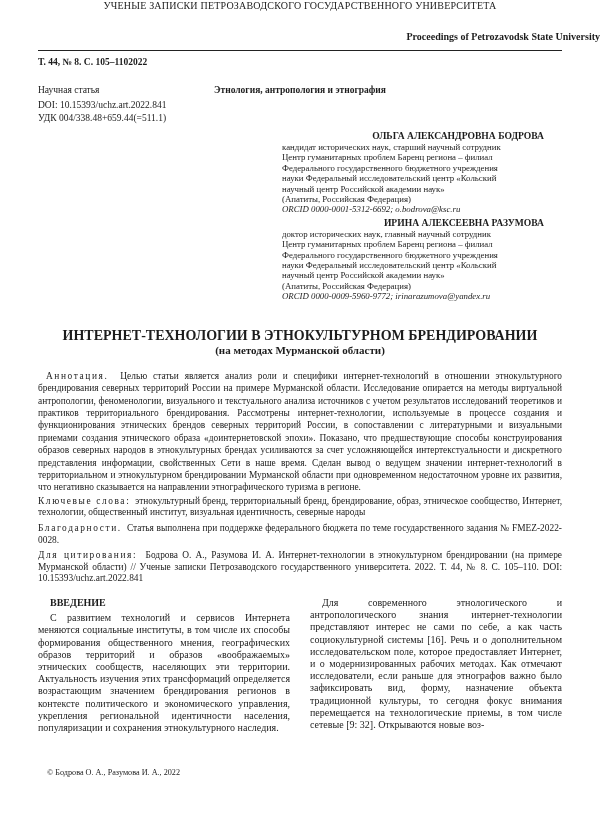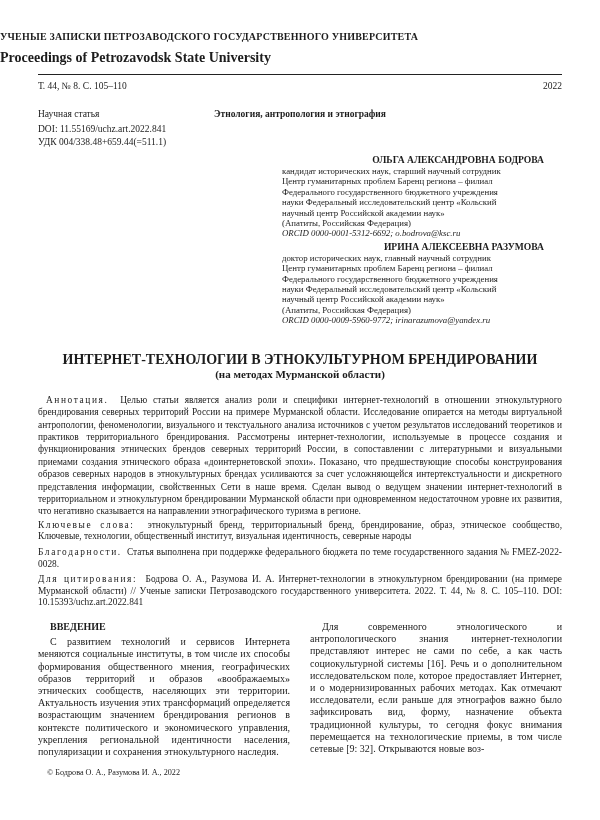--- a/index.html
+++ b/index.html
@@ -6,39 +6,38 @@
   .page {
     position: relative;
     width: 600px;
     height: 820px;
     background: #ffffff;
     font-family: "Liberation Serif", "DejaVu Serif", serif;
     color: #1c1c1c;
     overflow: hidden;
   }
   .journal-ru {
-    margin-top: 31px;
-    text-align: left;
-    font-weight: bold;
+    text-align: center;
+    font-weight: normal;
     font-size: 10px;
     letter-spacing: 0.2px;
   }
   .journal-en {
-    margin-top: 8px;
-    text-align: left;
+    margin-top: 20px;
+    text-align: right;
     font-weight: bold;
-    font-size: 14px;
+    font-size: 10px;
   }
   .rule {
     border: 0;
     border-top: 1.4px solid #222;
     margin: 8px 38px 0 38px;
   }
   .meta { margin: 6px 38px 0 38px; font-size: 9.5px; }
-  .meta-row1 { display: flex; justify-content: space-between; font-weight: normal; }
+  .meta-row1 { display: flex; font-weight: bold; }
   .meta-row2 { position: relative; margin-top: 18px; height: 12px; }
   .article-type { position: absolute; left: 0; top: 0; }
   .section-label {
     position: absolute; left: 50%; top: 0;
     transform: translateX(-50%);
     font-weight: bold; white-space: nowrap;
   }
   .meta-doi, .meta-udc { margin-top: 3px; }
   .author-block {
     width: 262px;
@@ -119,21 +118,21 @@
 
   <div class="meta">
     <div class="meta-row1">
       <span>Т. 44, № 8. С. 105–110</span>
       <span>2022</span>
     </div>
     <div class="meta-row2">
       <span class="article-type">Научная статья</span>
       <span class="section-label">Этнология, антропология и этнография</span>
     </div>
-    <div class="meta-doi">DOI: 11.55169/uchz.art.2022.841</div>
+    <div class="meta-doi">DOI: 10.15393/uchz.art.2022.841</div>
     <div class="meta-udc">УДК 004/338.48+659.44(=511.1)</div>
   </div>
 
   <div class="author-block">
     <div class="author-name">ОЛЬГА АЛЕКСАНДРОВНА БОДРОВА</div>
     <div>кандидат исторических наук, старший научный сотрудник</div>
     <div>Центр гуманитарных проблем Баренц региона – филиал</div>
     <div>Федерального государственного бюджетного учреждения</div>
     <div>науки Федеральный исследовательский центр «Кольский</div>
     <div>научный центр Российской академии наук»</div>
@@ -150,21 +149,21 @@
     <div>научный центр Российской академии наук»</div>
     <div>(Апатиты, Российская Федерация)</div>
     <div class="author-orcid">ORCID 0000-0009-5960-9772; irinarazumova@yandex.ru</div>
   </div>
 
   <div class="article-title">ИНТЕРНЕТ-ТЕХНОЛОГИИ В ЭТНОКУЛЬТУРНОМ БРЕНДИРОВАНИИ</div>
   <div class="article-subtitle">(на методах Мурманской области)</div>
 
   <p class="front-block abstract"><span class="spaced">Аннотация.</span>&nbsp; <span>Целью статьи является анализ роли и специфики интернет-технологий в отношении этнокультурного брендирования северных территорий России на примере Мурманской области. Исследование опирается на методы виртуальной антропологии, феноменологии, визуального и текстуального анализа источников с учетом результатов исследований теоретиков и практиков территориального брендирования. Рассмотрены интернет-технологии, используемые в процессе создания и функционирования этнических брендов северных территорий России, в сопоставлении с литературными и визуальными приемами создания этнического образа «доинтернетовской эпохи». Показано, что предшествующие способы конструирования образов северных народов в этнокультурных брендах усиливаются за счет усложняющейся интертекстуальности и дискретного представления информации, свойственных Сети в наше время. Сделан вывод о ведущем значении интернет-технологий в территориальном и этнокультурном брендировании Мурманской области при одновременном недостаточном уровне их развития, что негативно сказывается на направлении этнографического туризма в регионе.</span></p>
 
-  <p class="front-block kw"><span class="spaced">Ключевые слова:</span>&nbsp; <span>этнокультурный бренд, территориальный бренд, брендирование, образ, этническое сообщество, Ключевые, технологии, общественный институт, визуальная идентичность, северные народы</span></p>
+  <p class="front-block kw"><span class="spaced">Ключевые слова:</span>&nbsp; <span>этнокультурный бренд, территориальный бренд, брендирование, образ, этническое сообщество, Интернет, технологии, общественный институт, визуальная идентичность, северные народы</span></p>
 
   <p class="front-block ack"><span class="spaced">Благодарности.</span>&nbsp; <span>Статья выполнена при поддержке федерального бюджета по теме государственного задания № FMEZ-2022-0028.</span></p>
 
   <p class="front-block cite"><span class="spaced">Для цитирования:</span>&nbsp; <span>Бодрова О. А., Разумова И. А. Интернет-технологии в этнокультурном брендировании (на примере Мурманской области) // Ученые записки Петрозаводского государственного университета. 2022. Т. 44, № 8. С. 105–110. DOI: 10.15393/uchz.art.2022.841</span></p>
 
   <div class="columns">
     <div class="col">
       <div class="col-heading">ВВЕДЕНИЕ</div>
       <p>С развитием технологий и сервисов Интернета меняются социальные институты, в том числе их способы формирования общественного мнения, географических образов территорий и образов «воображаемых» этнических сообществ, населяющих эти территории. Актуальность изучения этих трансформаций определяется возрастающим значением брендирования регионов в контексте политического и экономического управления, укрепления региональной идентичности населения, популяризации и сохранения этнокультурного наследия.</p>
     </div>

